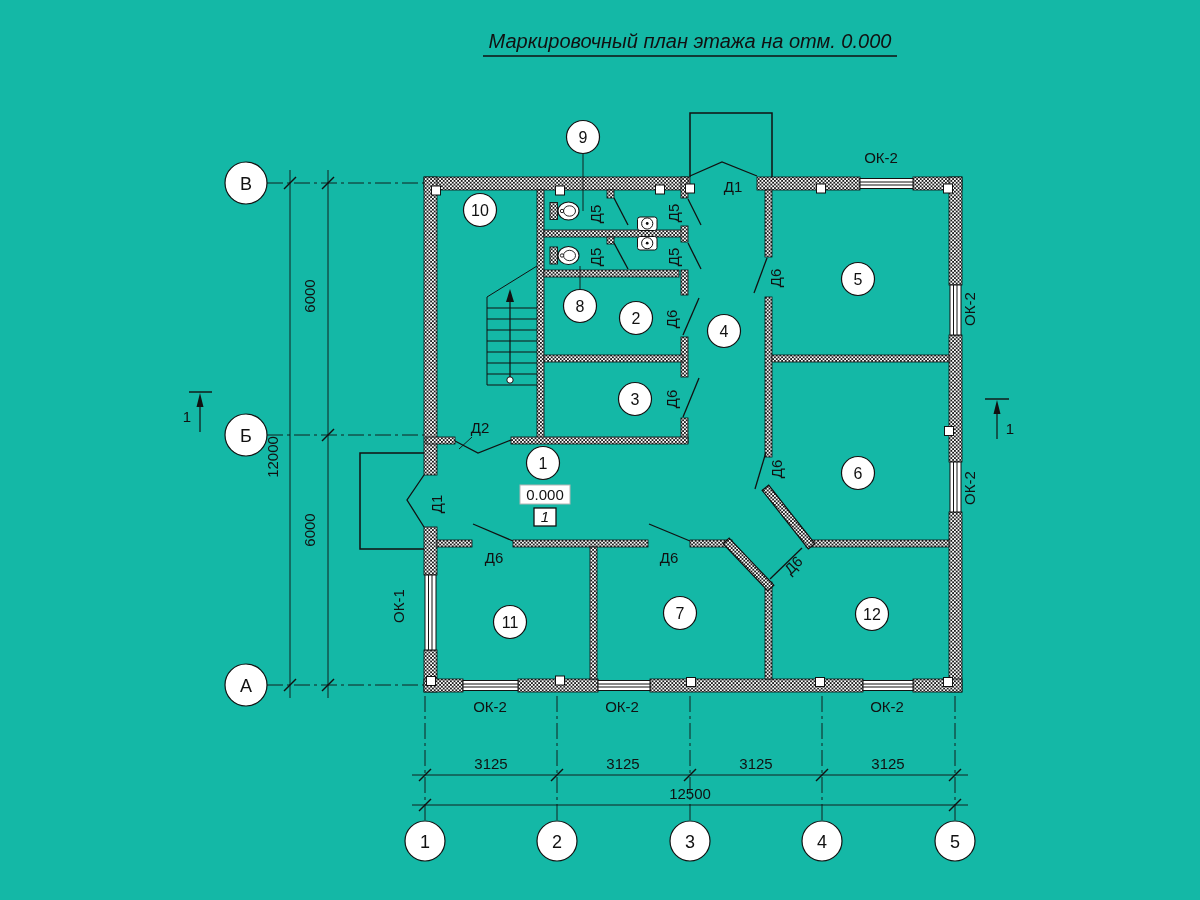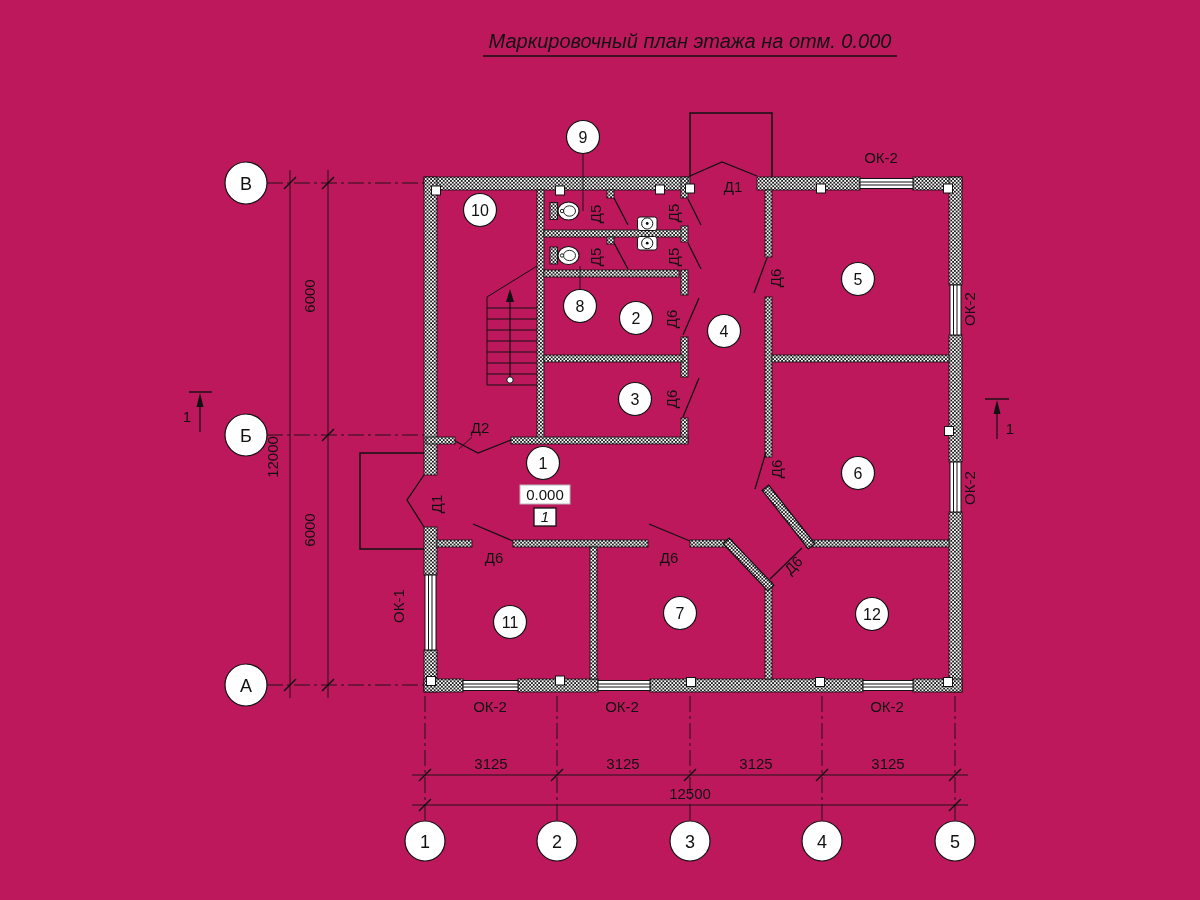--- a/index.html
+++ b/index.html
@@ -1,16 +1,16 @@
 <!DOCTYPE html>
 <html><head>
 <meta charset="utf-8">
 <style>
   html,body{margin:0;padding:0;background:#fff;}
-  #stage{position:relative;width:1200px;height:900px;background:#be185d;overflow:hidden;}
+  #stage{position:relative;width:1200px;height:900px;background:#14b8a6;overflow:hidden;}
   svg{position:absolute;left:0;top:0;}
   text{font-family:"Liberation Sans", sans-serif;fill:#111;}
   .dim{font-size:15px;}
   .lbl{font-size:15px;}
   .room-num{font-size:16px;}
   .axis-letter{font-size:18px;}
   .title-text{font-size:20px;font-style:italic;}
   .thin{stroke:#111;stroke-width:1;fill:none;}
 </style>
 </head>

